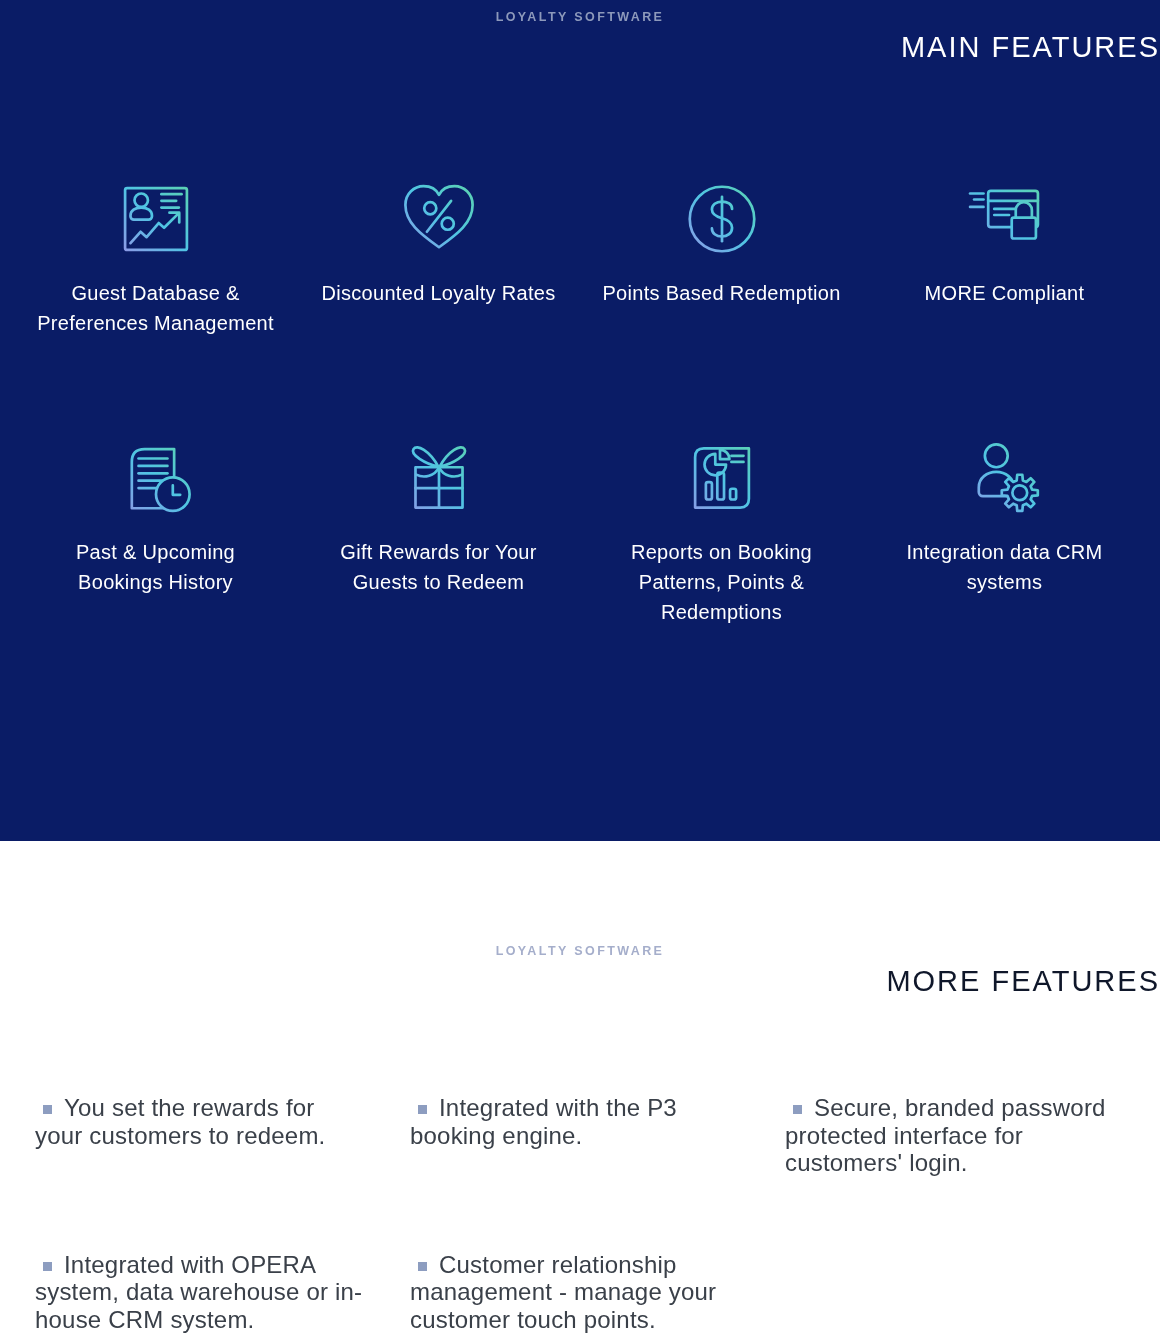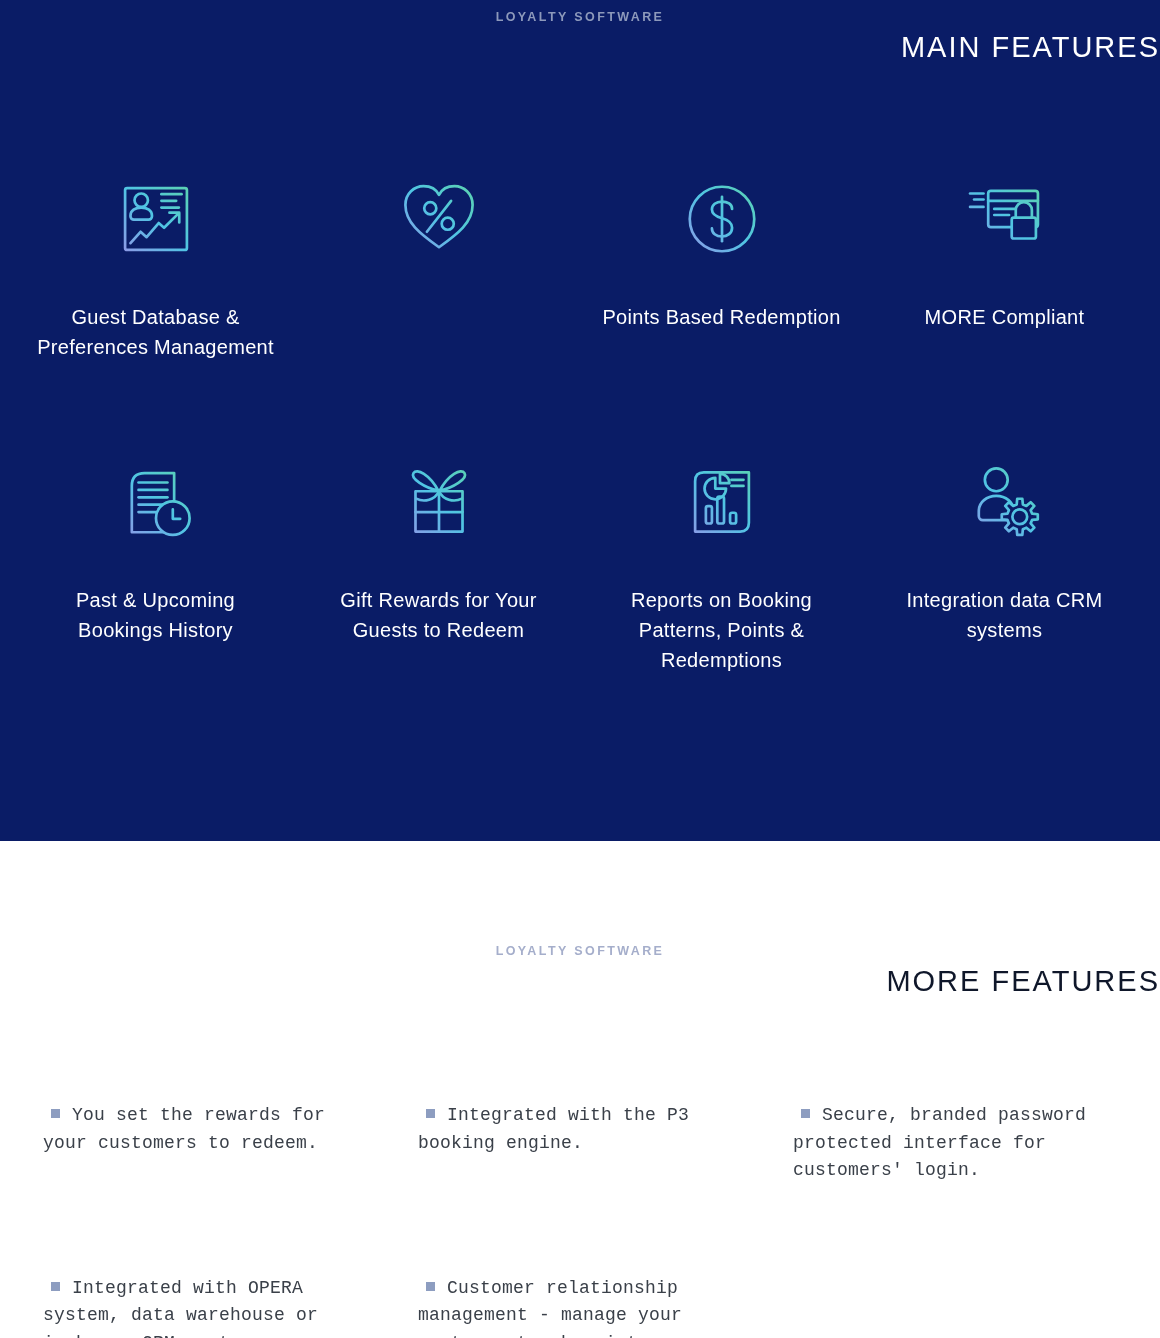--- a/index.html
+++ b/index.html
@@ -22,36 +22,36 @@
     color:#ffffff;margin-top:7px;
   }
   .features-grid{
     margin-top:112px;padding:0 14px;
     display:grid;grid-template-columns:repeat(4,1fr);row-gap:97px;
   }
   .feature-cell{display:flex;flex-direction:column;align-items:center;text-align:center;}
   .feature-icon{height:86px;display:flex;align-items:center;justify-content:center;}
   .feature-icon svg{display:block;}
   .feature-label{
-    margin-top:40px;color:#ffffff;font-size:20px;line-height:30px;font-weight:500;
+    margin-top:16px;color:#ffffff;font-size:20px;line-height:30px;font-weight:500;
     letter-spacing:.3px;white-space:pre-line;
   }
   
   .more-section{
     background:#ffffff;height:497px;box-sizing:border-box;padding-top:103px;
   }
   .more-section .eyebrow{color:#a5aecb;}
   .more-section .big-title{color:#0f172a;margin-left:28px;}
   .bullets-grid{
     margin-top:96px;padding-left:35px;
     display:grid;grid-template-columns:repeat(3,1fr);row-gap:74px;
   }
   .bullet-item{
-    margin:8px;padding-right:42px;font-size:18px;line-height:27.5px;color:#3a4049;
-    letter-spacing:.2px;text-indent:8px;font-family:Liberation Mono, monospace;
+    margin:0;padding-right:42px;font-size:24px;line-height:27.5px;color:#3a4049;
+    letter-spacing:.2px;text-indent:8px;
   }
   .bullet-sq{
     display:inline-block;width:9px;height:9px;background:#8d9dc0;
     margin-right:12px;transform:translateY(-2px);
   }
 </style>
 </head>
 <body>
 
 <svg width="0" height="0" style="position:absolute" aria-hidden="true">
@@ -89,20 +89,21 @@
 
     <div class="feature-cell">
       <div class="feature-icon">
         <svg width="86" height="86" viewBox="0 0 64 64" fill="none" stroke="url(#ig)" stroke-width="2" stroke-linecap="round" stroke-linejoin="round">
           <path d="M32,53 C18,43 7,34.5 7,21.5 C7,13 13.5,7.5 20.5,7.5 C25.5,7.5 30,10 32,14 C34,10 38.5,7.5 43.5,7.5 C50.5,7.5 57,13 57,21.5 C57,34.5 46,43 32,53 Z"></path>
           <circle cx="25.5" cy="24" r="4.5"></circle>
           <circle cx="38.5" cy="35.5" r="4.5"></circle>
           <line x1="23" y1="41.5" x2="41" y2="18.5"></line>
         </svg>
       </div>
+      <div class="feature-label">Discounted Loyalty Rates</div>
     </div>
 
     <div class="feature-cell">
       <div class="feature-icon">
         <svg width="86" height="86" viewBox="0 0 64 64" fill="none" stroke="url(#ig)" stroke-width="2" stroke-linecap="round" stroke-linejoin="round">
           <circle cx="32" cy="32" r="24"></circle>
           <line x1="32" y1="15.5" x2="32" y2="48.5"></line>
           <path d="M39.5,24.5 C39.5,21 36,19 32,19 C27.5,19 24.5,21.5 24.5,25 C24.5,29 28.5,30.5 32,31.5 C35.5,32.5 39.5,34 39.5,38.5 C39.5,42.5 36,45 32,45 C27.5,45 24.5,42.5 24.5,39"></path>
         </svg>
       </div>

